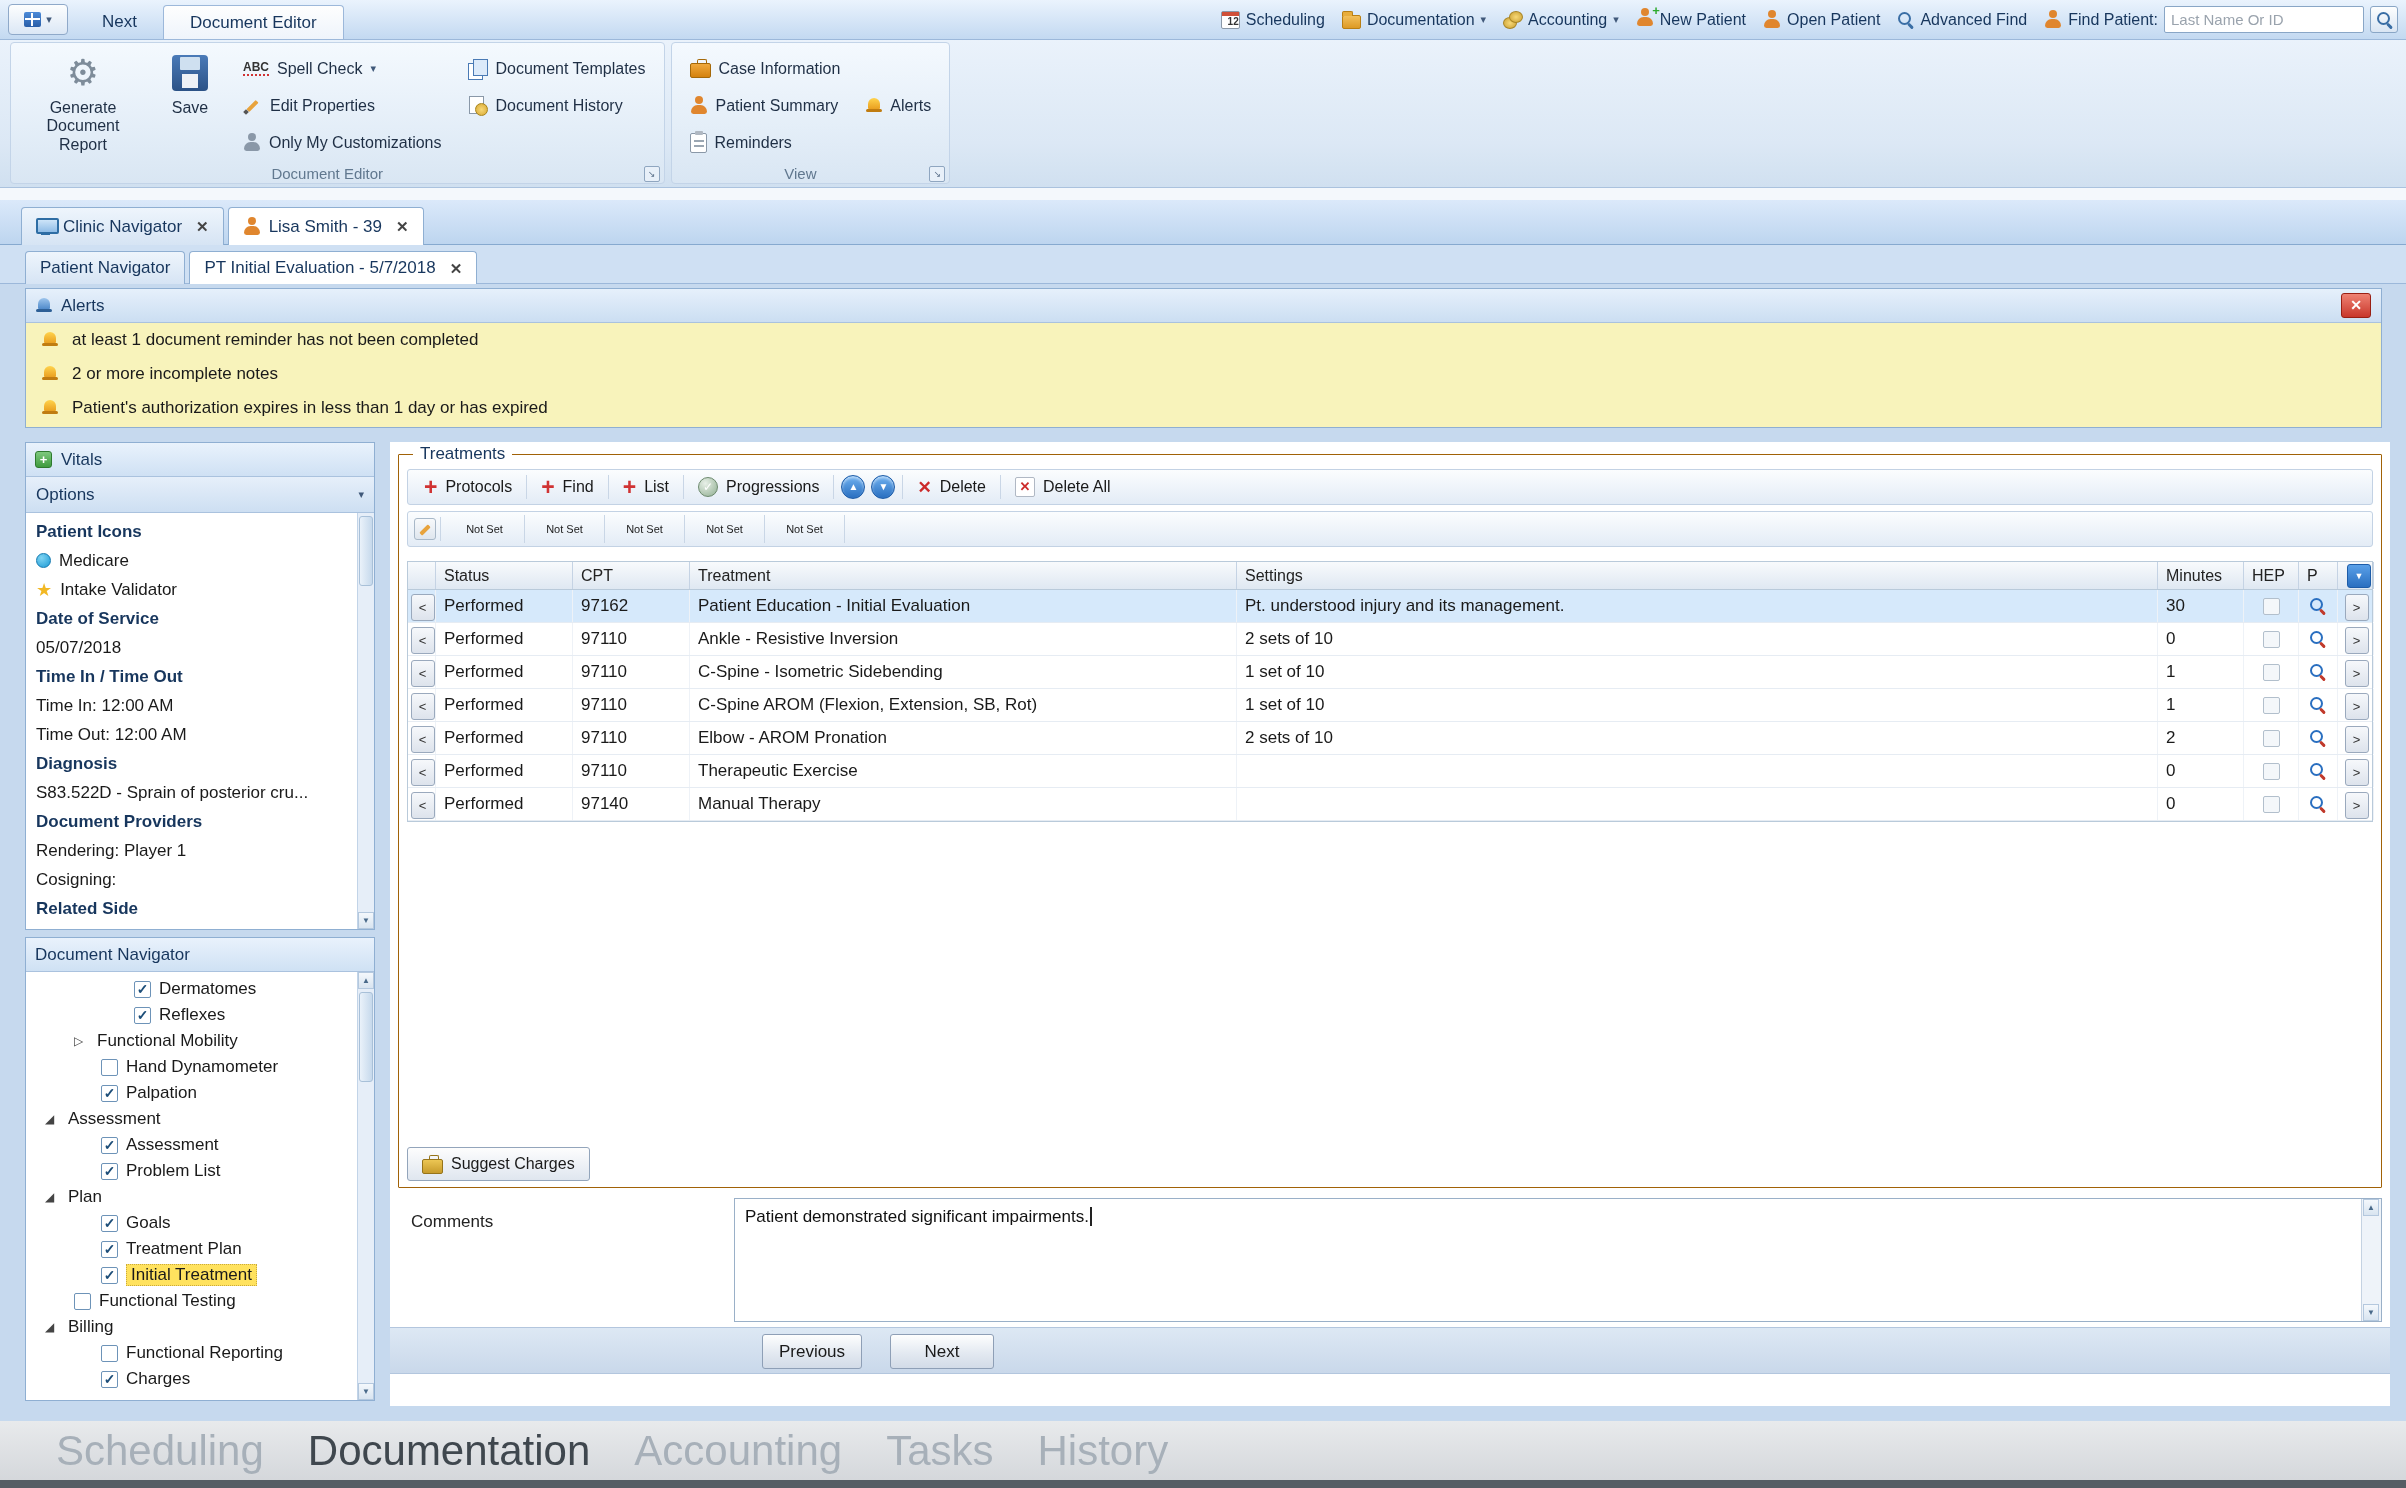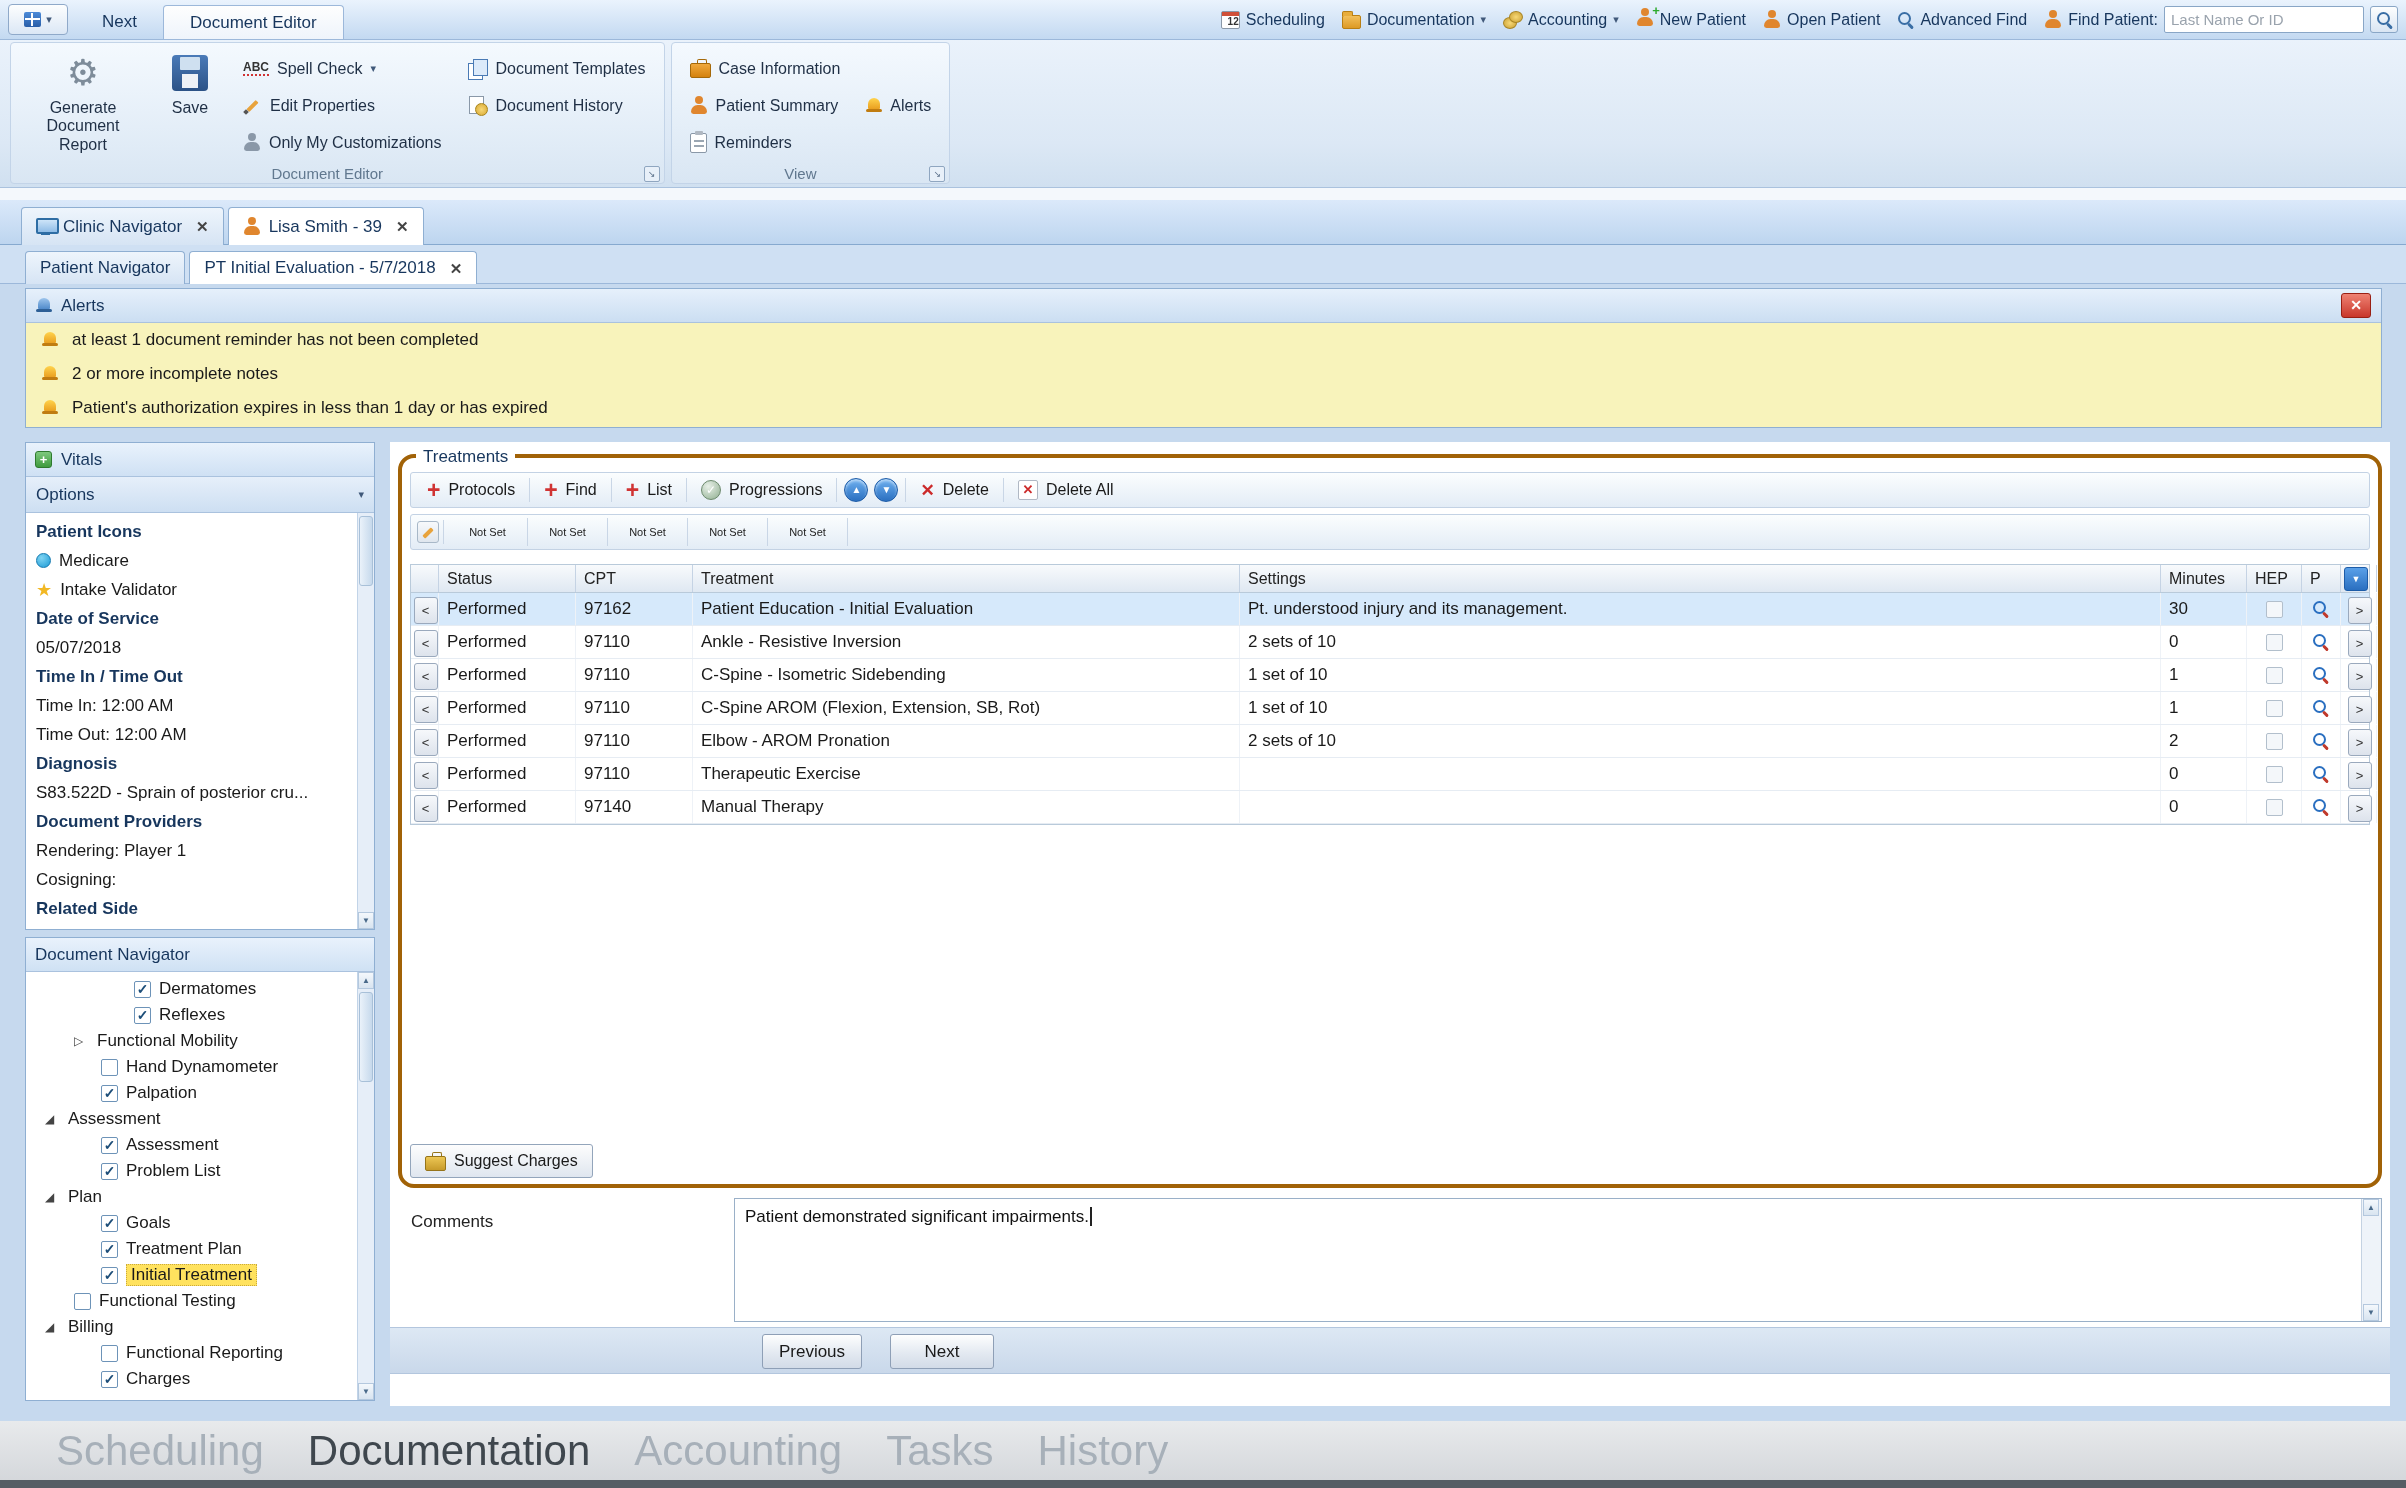--- a/index.html
+++ b/index.html
@@ -116,21 +116,21 @@
 .dn-content{position:absolute;left:0;right:17px;top:34px;bottom:0;overflow:hidden;padding-top:4px}
 .dn-row{height:26px;display:flex;align-items:center;gap:8px;font-size:17px;white-space:nowrap}
 .lvl0{padding-left:19px}.lvl1{padding-left:48px}.lvl2{padding-left:75px}.lvl3{padding-left:108px}
 .dn-arrow{width:15px;font-size:12px;color:#444;flex:none}
 .cb{width:17px;height:17px;border:1px solid #6d93b8;background:#fff;border-radius:2px;font-size:14px;font-weight:bold;line-height:15px;text-align:center;color:#1d4e79;flex:none}
 .cb.dim{border-color:#b2bfcc;background:#f4f7fa}
 .hl{background:#ffe25e;border:1px dotted #caa93c;padding:0 4px}
 
 
 .maincol{position:absolute;left:390px;top:442px;width:2000px;height:964px;background:#fff}
-.tfs{position:absolute;left:8px;top:12px;width:1984px;height:734px;border:4px solid #a16207;border-radius:16px}
+.tfs{position:absolute;left:8px;top:12px;width:1984px;height:734px;border:1px solid #a16207;border-radius:1px}
 .tfs-legend{position:absolute;left:14px;top:-11px;background:#fff;padding:0 7px;color:#17365d;font-size:17px}
 .ttoolbar{position:absolute;left:8px;right:8px;height:36px;background:linear-gradient(#fbfdfe,#e3ecf6);border:1px solid #c3d2e4;border-radius:3px;display:flex;align-items:center;padding:0 6px;font-size:16px;color:#1a1a1a}
 .tb1{top:14px}.tb2{top:56px}
 .titem{display:flex;align-items:center;gap:8px;padding:0 10px}
 .vsep{width:1px;height:24px;background:#c9d6e6;margin:0 4px}
 .plus-red{color:#d03333;font-weight:bold;font-size:23px;line-height:1}
 .x-red{color:#cc2a2a;font-weight:bold;font-size:17px;line-height:1}
 .xbox{width:20px;height:20px;background:#fff;border:1px solid #b0b8c4;border-radius:2px;text-align:center;line-height:18px;font-size:13px;color:#cc2a2a;font-weight:bold;flex:none}
 .icon-prog{width:20px;height:20px;border-radius:50%;background:radial-gradient(circle at 35% 30%,#e8f0e8,#8fae90);border:1px solid #6d8a6e;color:#fff;font-size:12px;line-height:18px;text-align:center;flex:none}
 .cbtn{width:24px;height:24px;border-radius:50%;background:linear-gradient(#6fb1f0,#2a6fc0);border:1px solid #1d5ca8;color:#fff;font-size:10px;line-height:22px;text-align:center;box-shadow:inset 0 2px 3px rgba(255,255,255,.55);margin:0 3px}

